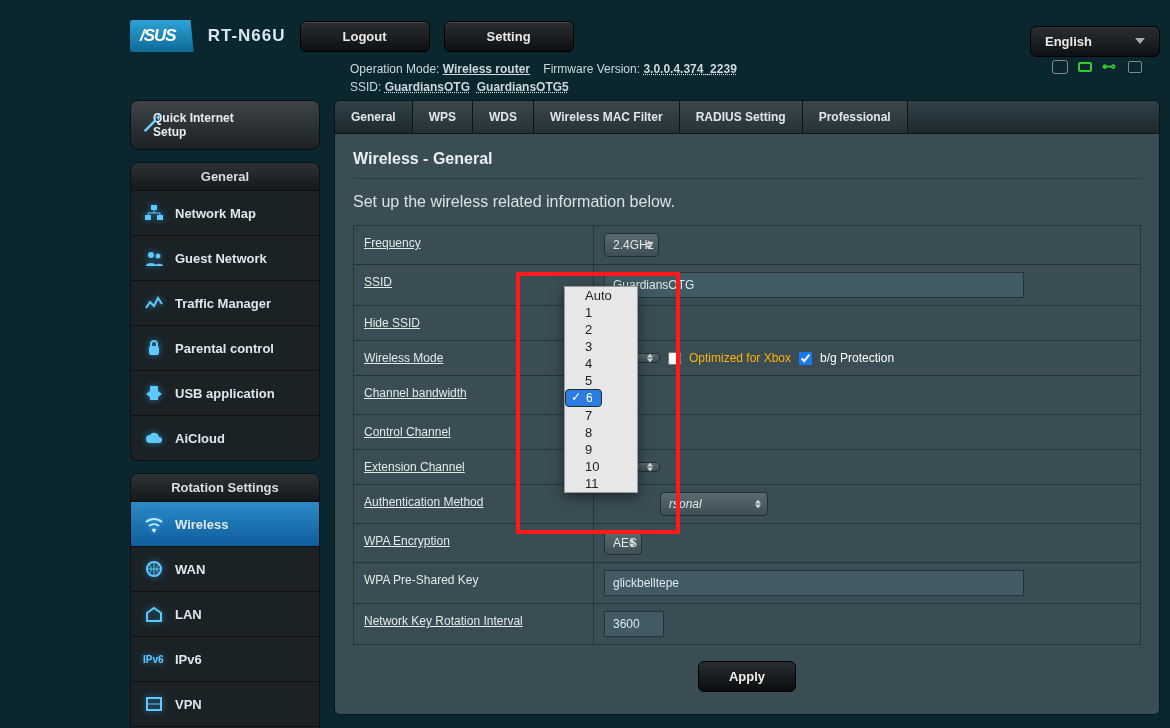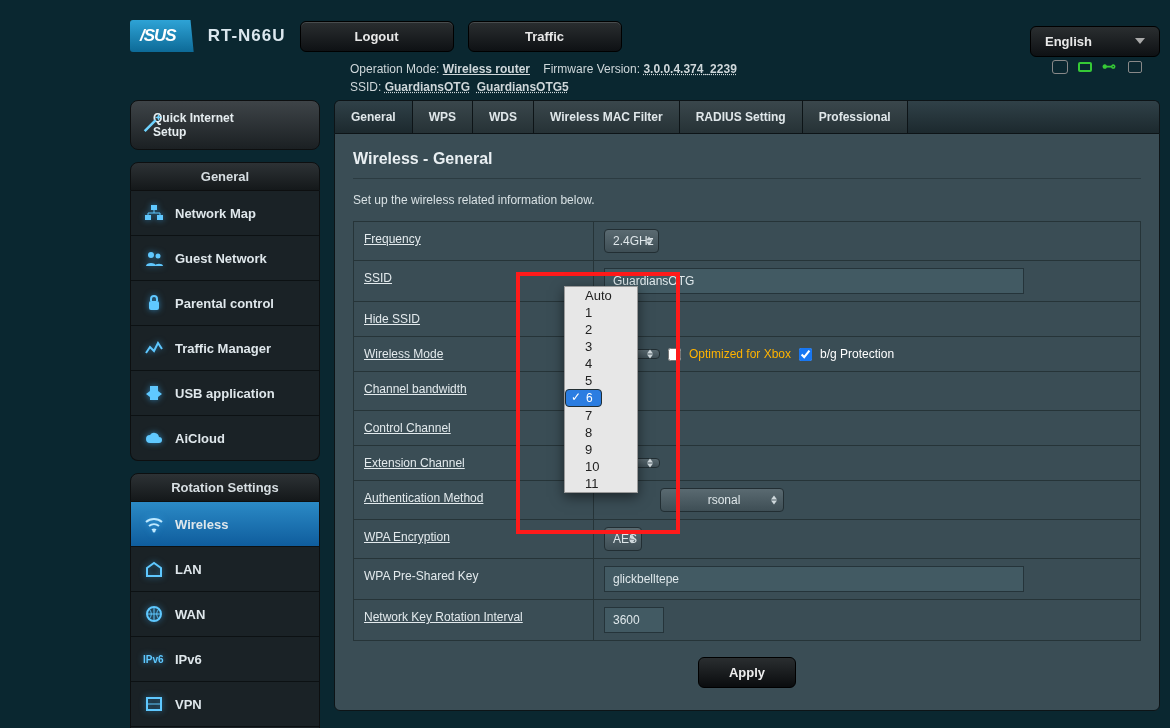--- a/index.html
+++ b/index.html
@@ -4,21 +4,21 @@
 <style>
 * { margin:0; padding:0; box-sizing:border-box; font-family:Arial,Helvetica,sans-serif; }
 body { background:#0a2730; width:1170px; height:728px; overflow:hidden; color:#fff; font-size:12px; }
 
 .wrap { padding:18px 10px 0 130px; }
 
 
 .topbar { display:flex; align-items:center; gap:0; height:36px; }
 .logo { background:#1a8ab8; background:linear-gradient(#2ea3d6,#0d6a97); color:#fff; font-weight:bold; font-style:italic; font-size:17px; padding:6px 18px 6px 10px; border-radius:3px 0 0 3px; clip-path:polygon(0 0,95% 0,100% 100%,0 100%); letter-spacing:-1px;}
 .model { font-size:17px; font-weight:bold; margin-left:14px; color:#dbe7ee; letter-spacing:1px; }
-.btn-dark { background:linear-gradient(#2a2e30,#0e1114); border:1px solid #000; color:#e8e8e8; font-weight:bold; font-size:13px; padding:7px 0; width:154px; text-align:center; border-radius:6px; margin-left:14px; cursor:pointer; box-shadow:inset 0 1px 0 rgba(255,255,255,.15);}
+.btn-dark { background:linear-gradient(#2a2e30,#0e1114); border:1px solid #000; color:#e8e8e8; font-weight:bold; font-size:13px; padding:7px 0; width:130px; text-align:center; border-radius:6px; margin-left:14px; cursor:pointer; box-shadow:inset 0 1px 0 rgba(255,255,255,.15);}
 .spacer { flex:1; }
 .lang { background:linear-gradient(#2a2e30,#0e1114); border:1px solid #000; color:#e8e8e8; font-weight:bold; font-size:13px; padding:7px 14px; width:130px; border-radius:6px; display:flex; align-items:center; justify-content:space-between; cursor:pointer;margin-top:10px;}
 .lang .tri { width:0; height:0; border-left:5px solid transparent; border-right:5px solid transparent; border-top:6px solid #aaa;}
 
 
 .infoline { margin:6px 0 2px 220px; color:#cfd7da; font-size:12px; line-height:18px; position:relative;}
 .infoline .u { text-decoration:underline dotted; font-weight:bold;}
 .infoline .u2{ text-decoration:underline; font-weight:bold;}
 .status-icons{position:absolute; right:18px; top:0; display:flex; gap:10px; align-items:center;}
 .ico{width:16px;height:14px;display:inline-block;}
@@ -48,21 +48,21 @@
 
 
 .tabs{ display:flex; gap:0; background:#1f2c30; border-radius:6px 6px 0 0; overflow:hidden; border:1px solid #0d1417; border-bottom:none;}
 .tab{ padding:9px 16px; font-size:12px; font-weight:bold; color:#e0e7ea; border-right:1px solid #0d1417; cursor:pointer; background:linear-gradient(#3a474c,#263236);}
 .tab.active{ background:linear-gradient(#304148,#1c292e);}
 .tabs-fill{flex:1;background:linear-gradient(#304148,#1c292e);}
 
 
 .panel{ background:#3a4d55; border:1px solid #0d1417; border-radius:0 0 6px 6px; padding:16px 18px 22px 18px; position:relative;}
 .title{ font-size:16px; font-weight:bold; color:#e9eff2; padding-bottom:10px; border-bottom:1px solid #2b3b41;}
-.desc{ font-size:12px; color:#d8e1e4; margin:14px 0 14px 0;}
+.desc{ font-size:16px; color:#d8e1e4; margin:14px 0 14px 0;}
 
 .frm{ border:1px solid #263438; }
 .row{ display:flex; border-top:1px solid #263438; background:#3a4d55;}
 .row:first-child{border-top:none;}
 .row .lab{ width:240px; flex:none; padding:10px 10px; font-size:12px; color:#e3eaed; border-right:1px solid #263438; text-decoration:underline; cursor:help;}
 .row .lab.noul{text-decoration:none;cursor:default;}
 .row .val{ flex:1; padding:7px 10px; display:flex; align-items:center; gap:8px; font-size:12px;}
 
 .sel{ background:linear-gradient(#5a6a71,#3e4e55); border:1px solid #222e33; color:#dfe7ea; font-size:12px; padding:4px 4px 4px 8px; border-radius:4px; position:relative; cursor:pointer; display:inline-flex; align-items:center;}
 .sel .arr{ position:absolute; right:6px; top:50%; transform:translateY(-50%); display:flex; flex-direction:column; gap:1px;}
@@ -88,21 +88,21 @@
 </style>
 </head>
 <body>
 
 <div class="wrap">
 
   <div class="topbar">
     <div class="logo">/SUS</div>
     <div class="model">RT-N66U</div>
     <div class="btn-dark">Logout</div>
-    <div class="btn-dark">Traffic</div>
+    <div class="btn-dark">Setting</div>
     <div class="spacer"></div>
     <div class="lang">
       <span>English</span>
       <span class="tri"></span>
     </div>
   </div>
 
   <div class="infoline">
     <span>Operation Mode:</span>
     <span class="u2">Wireless router</span>
@@ -151,33 +151,33 @@
                 <circle cx="7" cy="6" r="3" fill="#5fc8ff"></circle>
                 <circle cx="14" cy="7" r="2.5" fill="#5fc8ff"></circle>
                 <path d="M2 17c0-4 10-4 10 0M11 17c0-3 8-3 8 0" fill="#5fc8ff"></path>
               </svg>
             </span>
             <span>Guest Network</span>
           </div>
           <div class="sitem">
             <span class="sicon">
               <svg width="20" height="18">
+                <path d="M2 14l4-6 4 4 4-8 4 6" stroke="#5fc8ff" stroke-width="2" fill="none"></path>
+              </svg>
+            </span>
+            <span>Traffic Manager</span>
+          </div>
+          <div class="sitem">
+            <span class="sicon">
+              <svg width="20" height="18">
                 <rect x="5" y="7" width="10" height="9" rx="2" fill="#5fc8ff"></rect>
                 <path d="M7 7V5a3 3 0 016 0v2" stroke="#5fc8ff" stroke-width="2" fill="none"></path>
               </svg>
             </span>
             <span>Parental control</span>
-          </div>
-          <div class="sitem">
-            <span class="sicon">
-              <svg width="20" height="18">
-                <path d="M2 14l4-6 4 4 4-8 4 6" stroke="#5fc8ff" stroke-width="2" fill="none"></path>
-              </svg>
-            </span>
-            <span>Traffic Manager</span>
           </div>
           <div class="sitem">
             <span class="sicon">
               <svg width="20" height="18">
                 <path d="M6 2h8v5l4 3-4 3v3H6v-3L2 10l4-3z" fill="#5fc8ff"></path>
               </svg>
             </span>
             <span>USB application</span>
           </div>
           <div class="sitem">
@@ -197,33 +197,33 @@
               <svg width="20" height="18">
                 <path d="M2 7a12 12 0 0116 0M5 11a8 8 0 0110 0M8 15a4 4 0 014 0" stroke="#bfe9ff" stroke-width="2" fill="none"></path>
                 <circle cx="10" cy="16" r="1.5" fill="#bfe9ff"></circle>
               </svg>
             </span>
             <span>Wireless</span>
           </div>
           <div class="sitem">
             <span class="sicon">
               <svg width="20" height="18">
-                <path d="M3 16V8l7-5 7 5v8z" stroke="#5fc8ff" stroke-width="2" fill="none"></path>
-              </svg>
-            </span>
-            <span>LAN</span>
-          </div>
-          <div class="sitem">
-            <span class="sicon">
-              <svg width="20" height="18">
                 <circle cx="10" cy="9" r="7" stroke="#5fc8ff" stroke-width="2" fill="none"></circle>
                 <path d="M3 9h14M10 2v14M5 4c3 3 3 7 0 10M15 4c-3 3-3 7 0 10" stroke="#5fc8ff" fill="none"></path>
               </svg>
             </span>
             <span>WAN</span>
+          </div>
+          <div class="sitem">
+            <span class="sicon">
+              <svg width="20" height="18">
+                <path d="M3 16V8l7-5 7 5v8z" stroke="#5fc8ff" stroke-width="2" fill="none"></path>
+              </svg>
+            </span>
+            <span>LAN</span>
           </div>
           <div class="sitem">
             <span class="sicon">
               <svg width="22" height="14">
                 <text x="0" y="11" font-size="10" font-weight="bold" fill="#5fc8ff">IPv6</text>
               </svg>
             </span>
             <span>IPv6</span>
           </div>
           <div class="sitem">
@@ -303,21 +303,21 @@
             <div class="lab">Extension Channel</div>
             <div class="val">
                 <span class="sel" style="width:56px;margin-left:0">
                   <span class="arr"></span>
                 </span>
               </div>
           </div>
           <div class="row">
             <div class="lab">Authentication Method</div>
             <div class="val">
-                <span class="sel" style="margin-left:56px;width:124px;justify-content:center;">
+                <span class="sel" style="margin-left:56px;width:108px;justify-content:flex-start;font-style:italic;">
                   <span>rsonal</span>
                   <span class="arr"></span>
                 </span>
               </div>
           </div>
           <div class="row">
             <div class="lab">WPA Encryption</div>
             <div class="val">
                 <span class="sel">
                   <span>AES</span>

